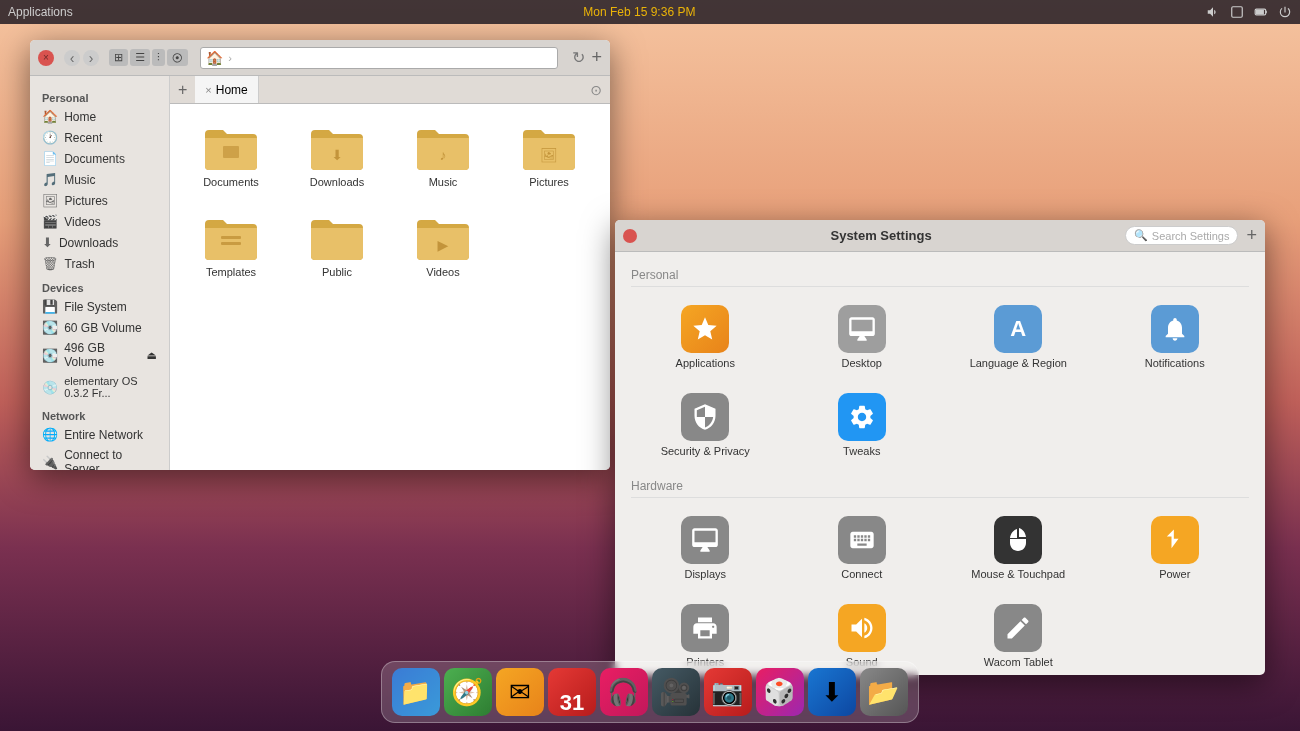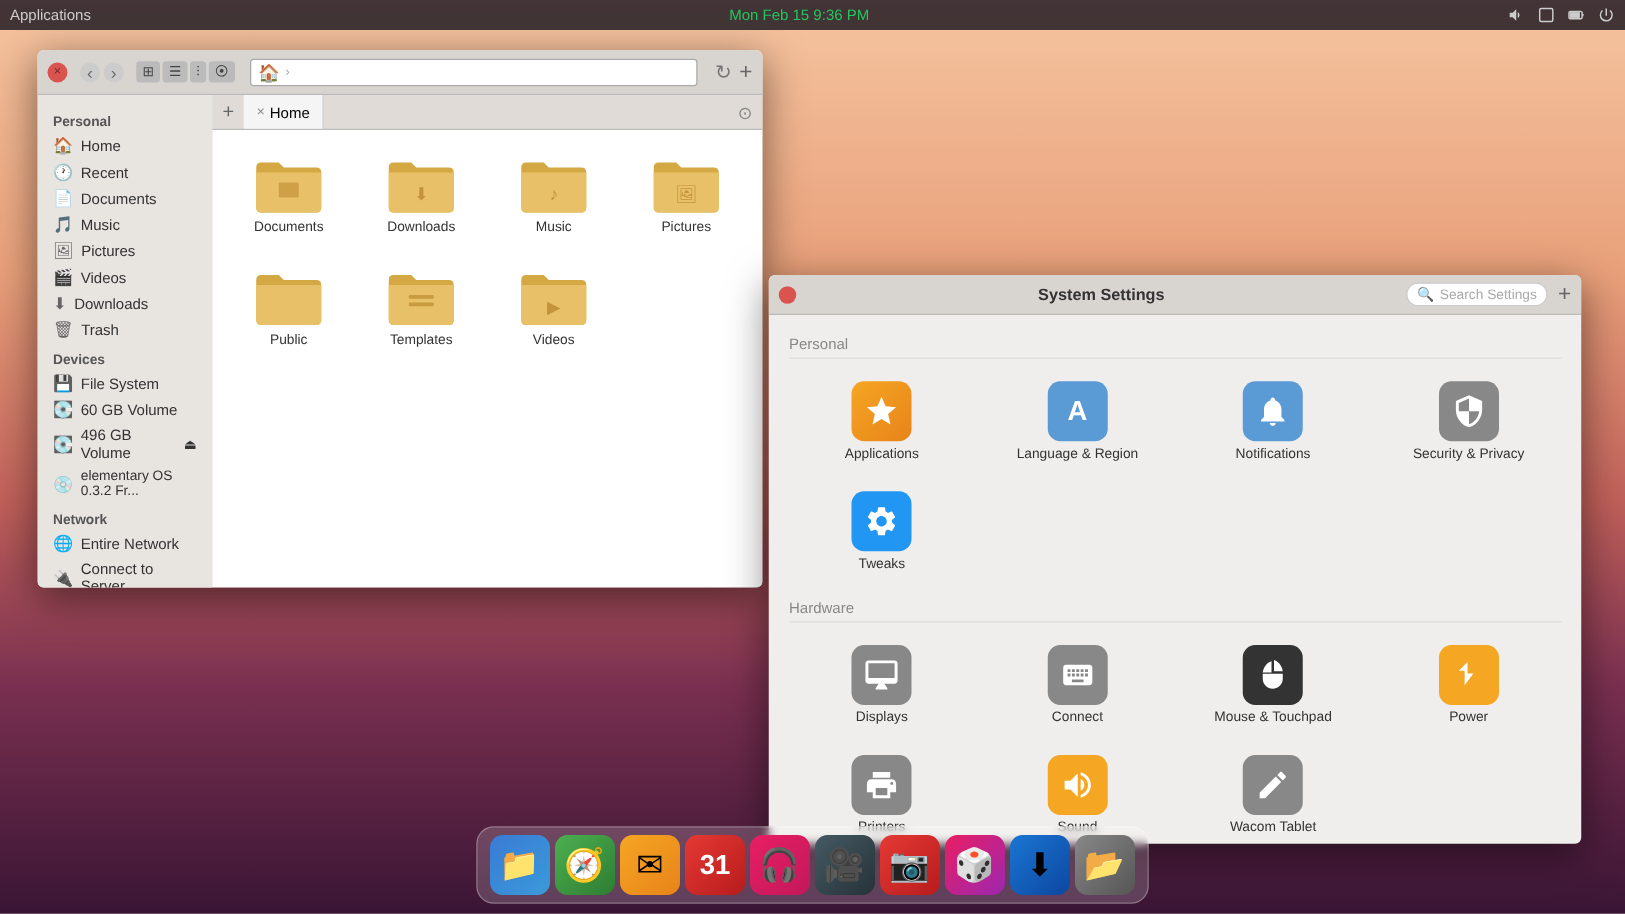--- a/index.html
+++ b/index.html
@@ -18,21 +18,21 @@
       top: 0; left: 0; right: 0;
       height: 24px;
       background: rgba(50,40,45,0.92);
       display: flex;
       align-items: center;
       justify-content: space-between;
       padding: 0 8px;
       z-index: 100;
     }
     .taskbar-left { font-size: 12px; color: #ccc; }
-    .taskbar-center { font-size: 12px; color: #22c55e; display: flex; gap: 12px; }
+    .taskbar-center { font-size: 12px; color: #eab308; display: flex; gap: 12px; }
     .taskbar-right { display: flex; align-items: center; gap: 10px; }
     .taskbar-right svg { fill: #ccc; }
 
     
     .dock {
       position: absolute;
       bottom: 8px;
       left: 50%;
       transform: translateX(-50%);
       display: flex;
@@ -458,32 +458,32 @@
               <path d="M2 12 L54 12 L54 40 Q54 44 50 44 L6 44 Q2 44 2 40 Z" fill="#E8C068"></path>
               <text x="28" y="34" text-anchor="middle" font-size="14" fill="rgba(180,130,40,0.7)">🖼</text>
             </svg>
             <span class="fm-file-label">Pictures</span>
           </div>
 
           <div class="fm-file-item">
             <svg class="folder-icon" viewBox="0 0 56 46">
               <path d="M2 8 Q2 4 6 4 L20 4 L24 8 L50 8 Q54 8 54 12 L54 40 Q54 44 50 44 L6 44 Q2 44 2 40 Z" fill="#D4A843"></path>
               <path d="M2 12 L54 12 L54 40 Q54 44 50 44 L6 44 Q2 44 2 40 Z" fill="#E8C068"></path>
-            </svg>
-            <span class="fm-file-label">Public</span>
+              <rect x="18" y="20" width="20" height="3" rx="1" fill="rgba(180,130,40,0.6)"></rect>
+              <rect x="18" y="26" width="20" height="3" rx="1" fill="rgba(180,130,40,0.6)"></rect>
+            </svg>
+            <span class="fm-file-label">Templates</span>
           </div>
 
           <div class="fm-file-item">
             <svg class="folder-icon" viewBox="0 0 56 46">
               <path d="M2 8 Q2 4 6 4 L20 4 L24 8 L50 8 Q54 8 54 12 L54 40 Q54 44 50 44 L6 44 Q2 44 2 40 Z" fill="#D4A843"></path>
               <path d="M2 12 L54 12 L54 40 Q54 44 50 44 L6 44 Q2 44 2 40 Z" fill="#E8C068"></path>
-              <rect x="18" y="20" width="20" height="3" rx="1" fill="rgba(180,130,40,0.6)"></rect>
-              <rect x="18" y="26" width="20" height="3" rx="1" fill="rgba(180,130,40,0.6)"></rect>
-            </svg>
-            <span class="fm-file-label">Templates</span>
+            </svg>
+            <span class="fm-file-label">Public</span>
           </div>
 
           <div class="fm-file-item">
             <svg class="folder-icon" viewBox="0 0 56 46">
               <path d="M2 8 Q2 4 6 4 L20 4 L24 8 L50 8 Q54 8 54 12 L54 40 Q54 44 50 44 L6 44 Q2 44 2 40 Z" fill="#D4A843"></path>
               <path d="M2 12 L54 12 L54 40 Q54 44 50 44 L6 44 Q2 44 2 40 Z" fill="#E8C068"></path>
               <text x="28" y="34" text-anchor="middle" font-size="14" fill="rgba(180,130,40,0.7)">▶</text>
             </svg>
             <span class="fm-file-label">Videos</span>
           </div>
@@ -509,20 +509,28 @@
     <div class="ss-grid">
       <div class="ss-item">
         <div class="ss-item-icon icon-apps">
           <svg width="28" height="28" viewBox="0 0 24 24" fill="white">
               <path d="M12 17.27L18.18 21l-1.64-7.03L22 9.24l-7.19-.61L12 2 9.19 8.63 2 9.24l5.46 4.73L5.82 21z"></path>
             </svg>
         </div>
         <span class="ss-item-label">Applications</span>
       </div>
       <div class="ss-item">
+        <div class="ss-item-icon icon-desktop" style="background:#9e9e9e;">
+          <svg width="28" height="28" viewBox="0 0 24 24" fill="white">
+              <path d="M21 2H3c-1.1 0-2 .9-2 2v12c0 1.1.9 2 2 2h7l-2 3v1h8v-1l-2-3h7c1.1 0 2-.9 2-2V4c0-1.1-.9-2-2-2zm0 12H3V4h18v10z"></path>
+            </svg>
+        </div>
+        <span class="ss-item-label">Desktop</span>
+      </div>
+      <div class="ss-item">
         <div class="ss-item-icon icon-lang" style="background:#5b9bd5;color:white;font-size:22px;font-weight:bold;">A</div>
         <span class="ss-item-label">Language &amp; Region</span>
       </div>
       <div class="ss-item">
         <div class="ss-item-icon icon-notif" style="background:#5b9bd5;">
           <svg width="28" height="28" viewBox="0 0 24 24" fill="white">
               <path d="M12 22c1.1 0 2-.9 2-2h-4c0 1.1.9 2 2 2zm6-6v-5c0-3.07-1.64-5.64-4.5-6.32V4c0-.83-.67-1.5-1.5-1.5s-1.5.67-1.5 1.5v.68C7.63 5.36 6 7.92 6 11v5l-2 2v1h16v-1l-2-2z"></path>
             </svg>
         </div>
         <span class="ss-item-label">Notifications</span>
@@ -611,21 +619,21 @@
 <div class="dock">
   <div class="dock-item dock-app-1" style="background:linear-gradient(135deg,#3a7bd5,#3a9ad9);">
     <span style="font-size:26px;">📁</span>
   </div>
   <div class="dock-item dock-app-2" style="background:linear-gradient(135deg,#4CAF50,#2e7d32);">
     <span style="font-size:26px;">🧭</span>
   </div>
   <div class="dock-item dock-app-3" style="background:linear-gradient(135deg,#f5a623,#e8831a);">
     <span style="font-size:26px;">✉</span>
   </div>
-  <div class="dock-item dock-app-4" style="background:linear-gradient(135deg,#e53935,#b71c1c);">
+  <div class="dock-item dock-app-4" style="background:linear-gradient(135deg,#e53935,#b71c1c);align-items:flex-end;">
     <span style="font-size:22px;color:white;font-weight:bold;">31</span>
   </div>
   <div class="dock-item dock-app-5" style="background:linear-gradient(135deg,#e91e63,#c2185b);">
     <span style="font-size:26px;">🎧</span>
   </div>
   <div class="dock-item dock-app-6" style="background:linear-gradient(135deg,#455a64,#263238);">
     <span style="font-size:26px;">🎥</span>
   </div>
   <div class="dock-item dock-app-7" style="background:linear-gradient(135deg,#e53935,#b71c1c);">
     <span style="font-size:26px;">📷</span>

